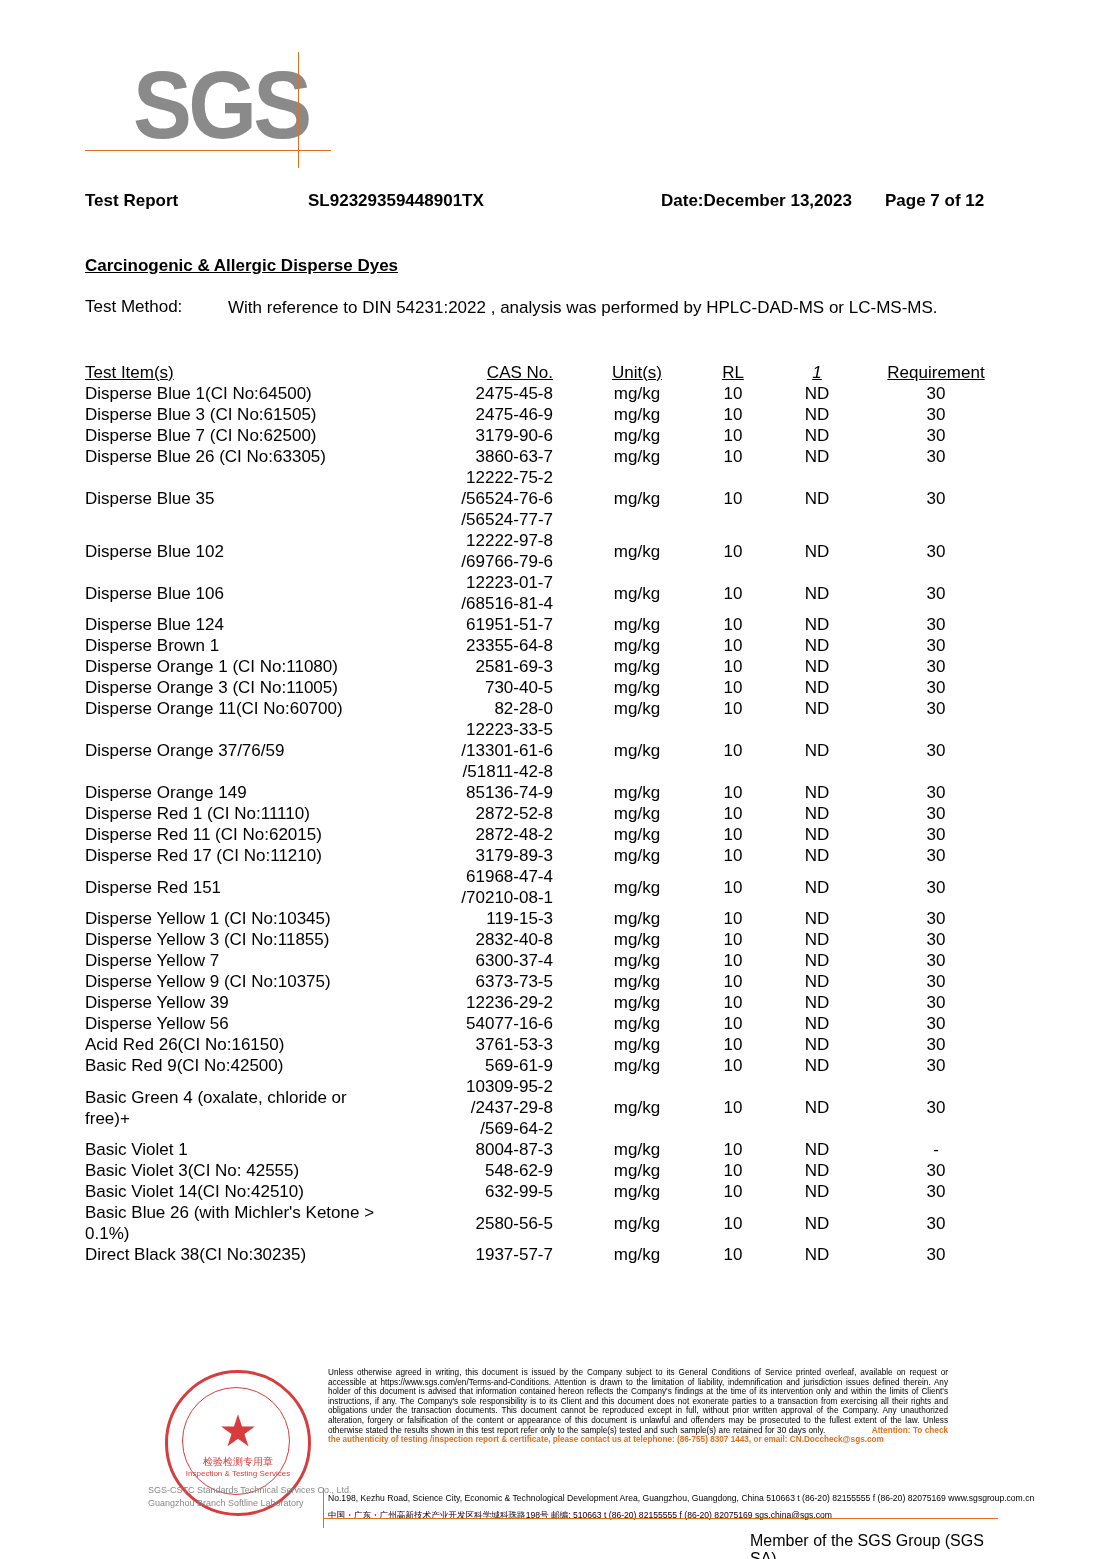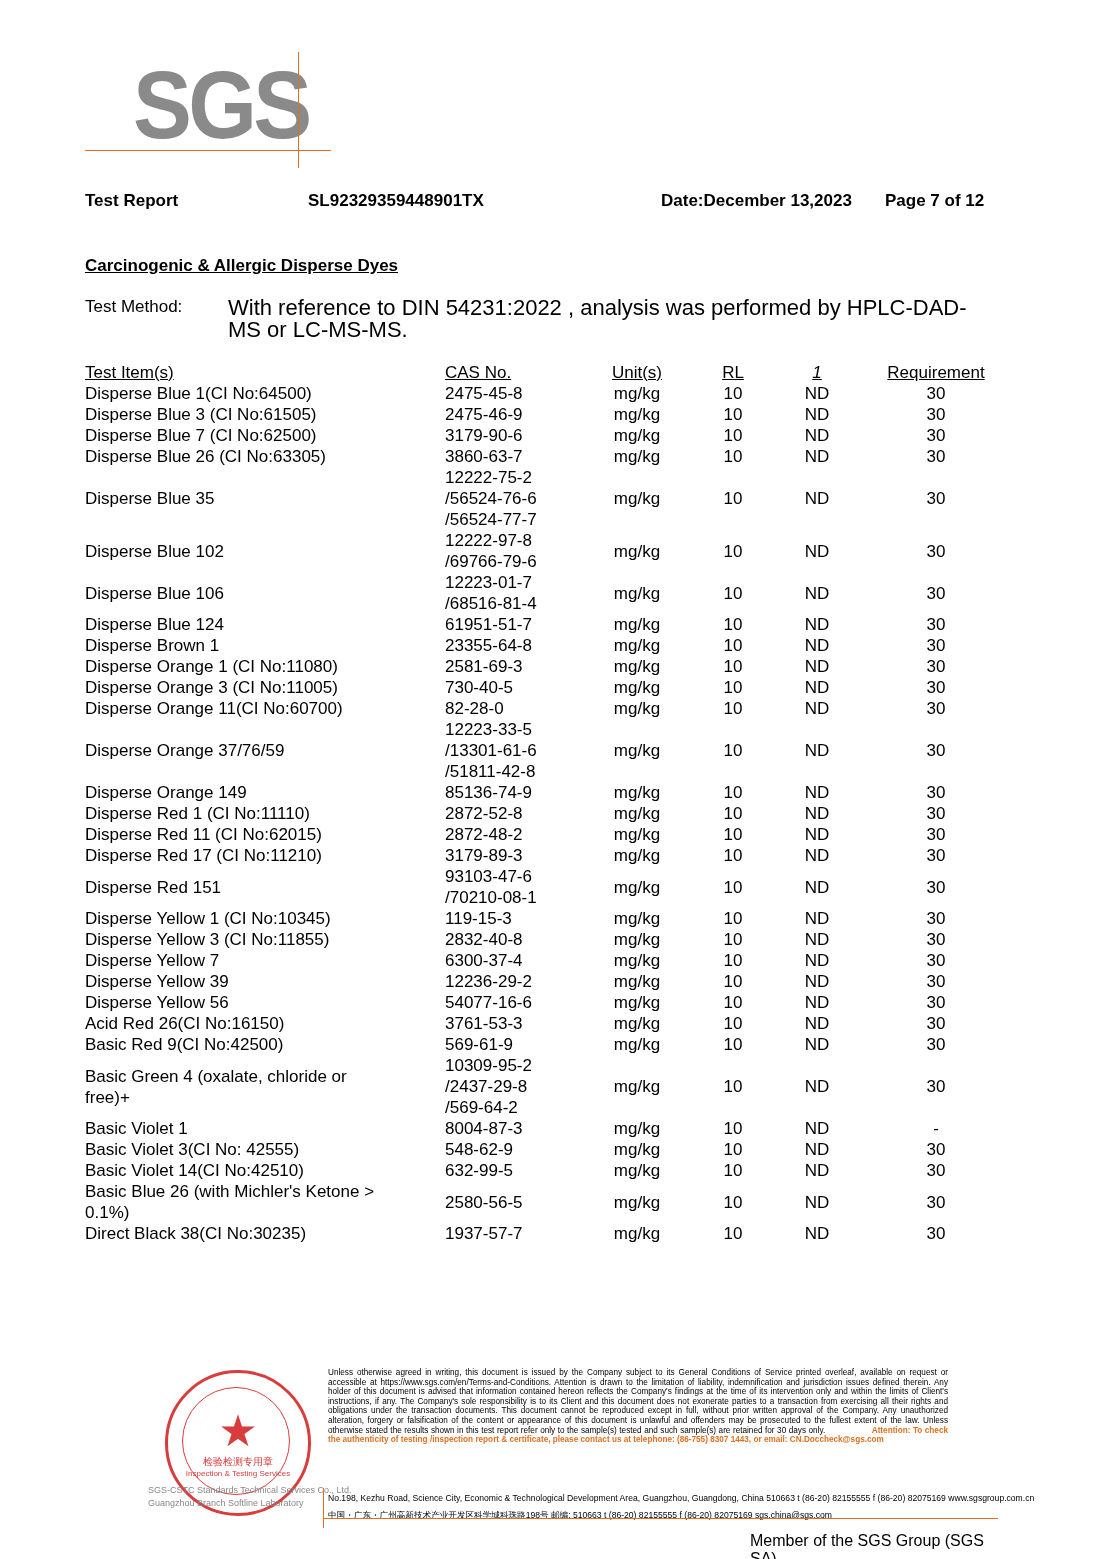--- a/index.html
+++ b/index.html
@@ -7,26 +7,26 @@
          font-family: "Liberation Sans", sans-serif; color: #000; }
   .logo { position: absolute; left: 85px; top: 52px; width: 250px; height: 102px; }
   .logo-text { position: absolute; left: 48px; top: 8px; font-size: 96px; font-weight: bold;
                color: #8a8a8a; letter-spacing: -4px; line-height: 90px; transform: scaleX(0.92); transform-origin: left; }
   .logo-hline { position: absolute; left: 0; top: 98px; width: 246px; height: 1px; background: #e07020; }
   .logo-vline { position: absolute; left: 213px; top: 0; width: 1px; height: 116px; background: #e07020; }
   .header { position: absolute; top: 191px; left: 85px; width: 910px; font-size: 17px; font-weight: bold; }
   .header span { position: absolute; top: 0; white-space: nowrap; }
   .section-title { position: absolute; left: 85px; top: 256px; font-size: 17px; font-weight: bold; text-decoration: underline; }
   .method-label { position: absolute; left: 85px; top: 297px; font-size: 17px; }
-  .method-text { position: absolute; left: 228px; top: 297px; width: 760px; font-size: 22px; line-height: 22px; }
+  .method-text { position: absolute; left: 228px; top: 297px; width: 760px; font-size: 17px; line-height: 22px; }
   table.results { position: absolute; left: 85px; top: 362px; border-collapse: collapse; font-size: 17px; }
   table.results td, table.results th { padding: 0; line-height: 21px; vertical-align: middle; font-weight: normal; }
   table.results th { text-decoration: underline; }
   .c-item { width: 360px; text-align: left; }
-  .c-cas { width: 108px; text-align: left; }
+  .c-cas { width: 108px; text-align: right; }
   .c-unit { width: 112px; text-align: center; padding-left: 28px !important; }
   .c-rl { width: 80px; text-align: center; }
   .c-res { width: 88px; text-align: center; }
   .c-req { width: 150px; text-align: center; }
   th.c-res { font-style: italic; }
   .footer { position: absolute; left: 140px; top: 1350px; width: 870px; height: 200px; }
   .stamp { position: absolute; left: 25px; top: 20px; width: 140px; height: 140px; border: 3px solid #d83c3c;
            border-radius: 50%; }
   .stamp-inner { position: absolute; left: 14px; top: 14px; width: 106px; height: 106px; border: 1px solid #d83c3c; border-radius: 50%; }
   .stamp-star { position: absolute; left: 0; width: 100%; top: 32px; text-align: center; font-size: 44px; color: #d83c3c; }
@@ -209,21 +209,21 @@
       <tr>
         <td class="c-item" style="white-space: pre-line;">Disperse Red 17 (CI No:11210)</td>
         <td class="c-cas" style="white-space: pre-line;">3179-89-3</td>
         <td class="c-unit" style="white-space: pre-line;">mg/kg</td>
         <td class="c-rl" style="white-space: pre-line;">10</td>
         <td class="c-res" style="white-space: pre-line;">ND</td>
         <td class="c-req" style="white-space: pre-line;">30</td>
       </tr>
       <tr>
         <td class="c-item" style="white-space: pre-line;">Disperse Red 151</td>
-        <td class="c-cas" style="white-space: pre-line;">93103-47-6
+        <td class="c-cas" style="white-space: pre-line;">61968-47-4
 /70210-08-1</td>
         <td class="c-unit" style="white-space: pre-line;">mg/kg</td>
         <td class="c-rl" style="white-space: pre-line;">10</td>
         <td class="c-res" style="white-space: pre-line;">ND</td>
         <td class="c-req" style="white-space: pre-line;">30</td>
       </tr>
       <tr>
         <td class="c-item" style="white-space: pre-line;">Disperse Yellow 1 (CI No:10345)</td>
         <td class="c-cas" style="white-space: pre-line;">119-15-3</td>
         <td class="c-unit" style="white-space: pre-line;">mg/kg</td>
@@ -235,20 +235,28 @@
         <td class="c-item" style="white-space: pre-line;">Disperse Yellow 3 (CI No:11855)</td>
         <td class="c-cas" style="white-space: pre-line;">2832-40-8</td>
         <td class="c-unit" style="white-space: pre-line;">mg/kg</td>
         <td class="c-rl" style="white-space: pre-line;">10</td>
         <td class="c-res" style="white-space: pre-line;">ND</td>
         <td class="c-req" style="white-space: pre-line;">30</td>
       </tr>
       <tr>
         <td class="c-item" style="white-space: pre-line;">Disperse Yellow 7</td>
         <td class="c-cas" style="white-space: pre-line;">6300-37-4</td>
+        <td class="c-unit" style="white-space: pre-line;">mg/kg</td>
+        <td class="c-rl" style="white-space: pre-line;">10</td>
+        <td class="c-res" style="white-space: pre-line;">ND</td>
+        <td class="c-req" style="white-space: pre-line;">30</td>
+      </tr>
+      <tr>
+        <td class="c-item" style="white-space: pre-line;">Disperse Yellow 9 (CI No:10375)</td>
+        <td class="c-cas" style="white-space: pre-line;">6373-73-5</td>
         <td class="c-unit" style="white-space: pre-line;">mg/kg</td>
         <td class="c-rl" style="white-space: pre-line;">10</td>
         <td class="c-res" style="white-space: pre-line;">ND</td>
         <td class="c-req" style="white-space: pre-line;">30</td>
       </tr>
       <tr>
         <td class="c-item" style="white-space: pre-line;">Disperse Yellow 39</td>
         <td class="c-cas" style="white-space: pre-line;">12236-29-2</td>
         <td class="c-unit" style="white-space: pre-line;">mg/kg</td>
         <td class="c-rl" style="white-space: pre-line;">10</td>

